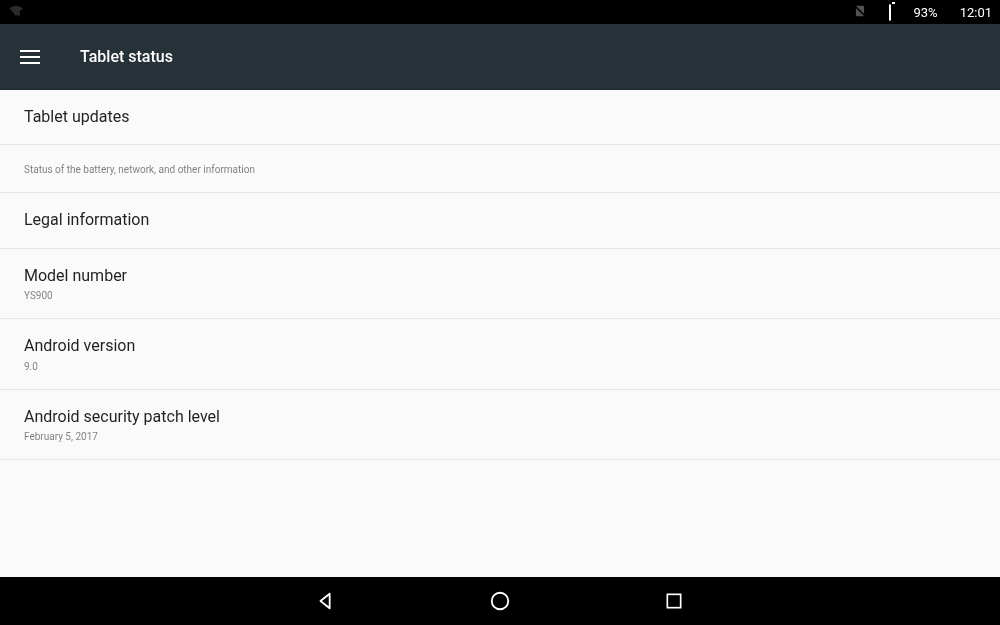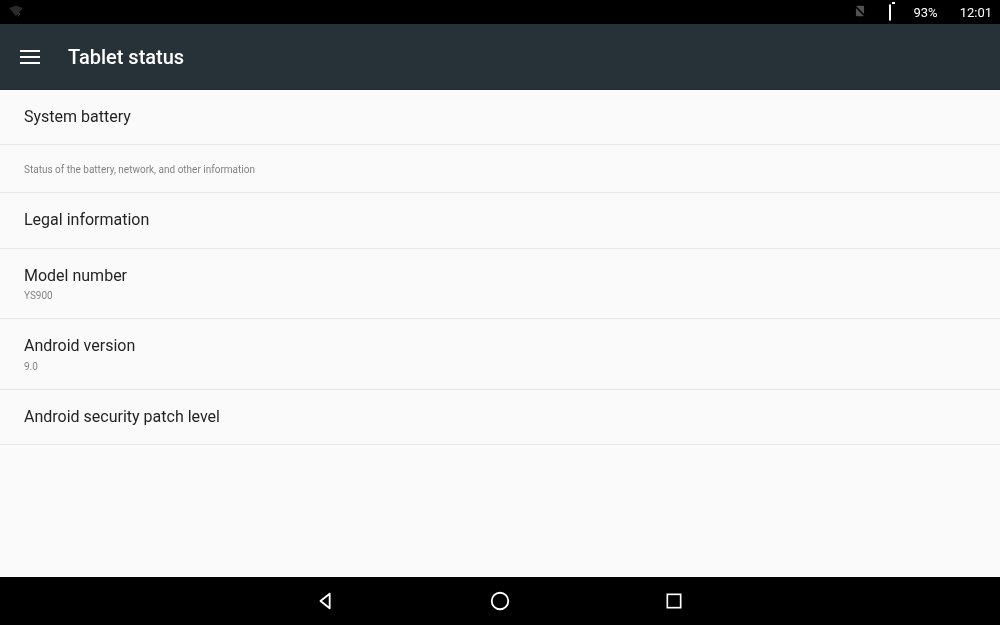--- a/index.html
+++ b/index.html
@@ -26,21 +26,21 @@
     background: #263238;
     color: #fff;
     display: flex;
     align-items: center;
     padding: 0 20px;
     gap: 28px;
     border-bottom: 1px solid rgba(0,0,0,0.15);
   }
   .hamburger { width: 20px; height: 14px; display: flex; flex-direction: column; justify-content: space-between; cursor: pointer; }
   .hamburger span { display: block; height: 2px; background: #fff; width: 100%; }
-  .appbar-title { font-size: 20px; font-weight: 500; }
+  .appbar-title { font-size: 16px; font-weight: 500; margin-left: 12px; }
   .content {
     height: calc(625px - 24px - 66px - 48px);
     background: #fafafa;
     overflow-y: auto;
   }
   .list-item {
     padding: 16px 24px;
     border-bottom: 1px solid rgba(0,0,0,0.08);
     cursor: pointer;
     background: #fafafa;
@@ -89,38 +89,39 @@
   <div class="hamburger">
     <span></span>
       <span></span>
       <span></span>
   </div>
   <div class="appbar-title">Tablet status</div>
 </div>
 
 <div class="content">
   <div class="list-item">
-    <div class="title">System battery</div>
+    <div class="title">Tablet updates</div>
   </div>
   <div class="list-item">
     <div class="subtitle">Status of the battery, network, and other information</div>
   </div>
   <div class="list-item">
     <div class="title">Legal information</div>
   </div>
   <div class="list-item">
     <div class="title">Model number</div>
     <div class="subtitle">YS900</div>
   </div>
   <div class="list-item">
     <div class="title">Android version</div>
     <div class="subtitle">9.0</div>
   </div>
   <div class="list-item">
     <div class="title">Android security patch level</div>
+    <div class="subtitle">February 5, 2017</div>
   </div>
 </div>
 
 <div class="navbar">
   <div class="navbtn">
     <svg viewBox="0 0 24 24" width="22" height="22">
         <path d="M16 4 L6 12 L16 20 Z" fill="none" stroke="#fff" stroke-width="2" stroke-linejoin="round"></path>
       </svg>
   </div>
   <div class="navbtn">

